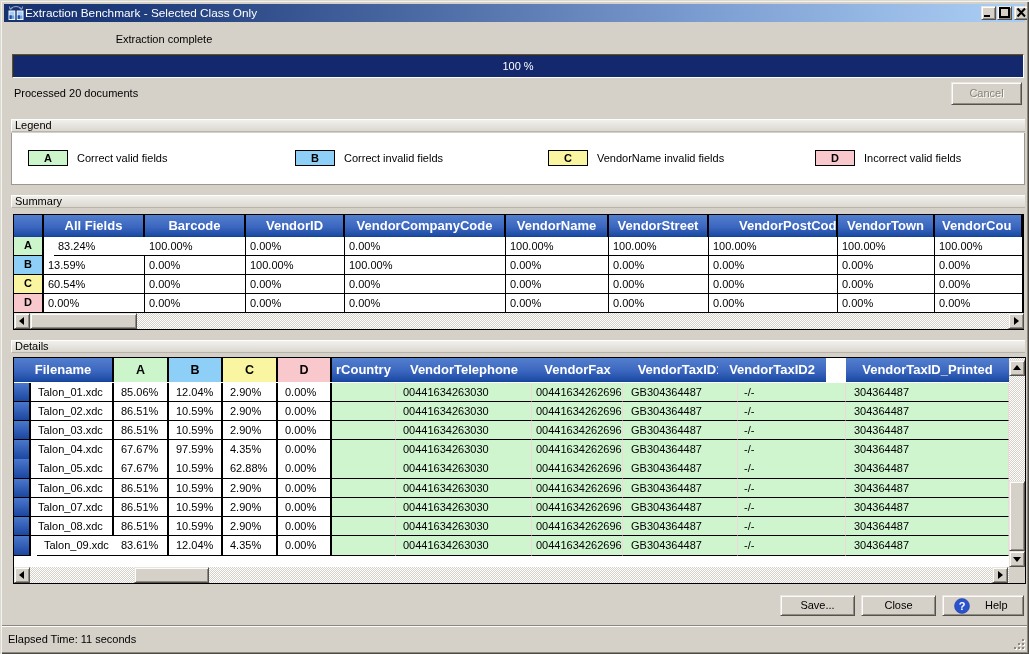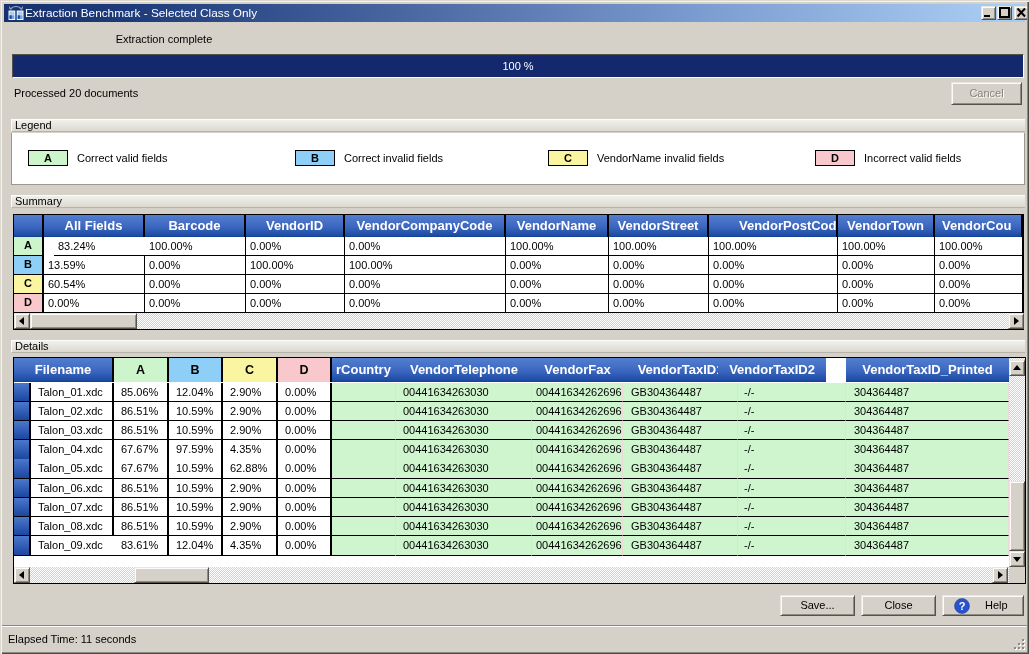--- a/index.html
+++ b/index.html
@@ -233,21 +233,21 @@
 <div class="cellw" style="left:169px;top:517.14px;width:54px;height:19.3px;border-right:2px solid #000;border-bottom:1px solid #000;">10.59%</div>
 <div class="cellw" style="left:223px;top:517.14px;width:55px;height:19.3px;border-right:2px solid #000;border-bottom:1px solid #000;">2.90%</div>
 <div class="cellw" style="left:278px;top:517.14px;width:54px;height:19.3px;border-right:2px solid #000;border-bottom:1px solid #000;">0.00%</div>
 <div style="left:332px;top:517.14px;width:64px;height:19.3px;border-right:1px solid #edd9d9;border-bottom:1px solid #000;background:#CFF5CF;font-size:11px;padding:3px 0 0 7px;white-space:nowrap;overflow:hidden;"></div>
 <div style="left:396px;top:517.14px;width:136px;height:19.3px;border-right:1px solid #edd9d9;border-bottom:1px solid #000;background:#CFF5CF;font-size:11px;padding:3px 0 0 7px;white-space:nowrap;overflow:hidden;">00441634263030</div>
 <div style="left:532px;top:517.14px;width:91px;height:19.3px;border-right:1px solid #edd9d9;border-bottom:1px solid #000;background:#CFF5CF;font-size:11px;padding:3px 0 0 4px;white-space:nowrap;overflow:hidden;">00441634262696</div>
 <div style="left:623px;top:517.14px;width:115px;height:19.3px;border-right:1px solid #edd9d9;border-bottom:1px solid #000;background:#CFF5CF;font-size:11px;padding:3px 0 0 8px;white-space:nowrap;overflow:hidden;">GB304364487</div>
 <div style="left:738px;top:517.14px;width:108px;height:19.3px;border-right:1px solid #edd9d9;border-bottom:1px solid #000;background:#CFF5CF;font-size:11px;padding:3px 0 0 6px;white-space:nowrap;overflow:hidden;">-/-</div>
 <div style="left:846px;top:517.14px;width:163px;height:19.3px;border-right:1px solid #edd9d9;border-bottom:1px solid #000;background:#CFF5CF;font-size:11px;padding:3px 0 0 8px;white-space:nowrap;overflow:hidden;">304364487</div>
 <div style="left:14px;top:536.36px;width:17px;height:19.3px;background:linear-gradient(180deg,#4a78cc,#1c46a0);border-right:2px solid #000;border-bottom:1px solid #000;"></div>
-<div class="cellw" style="left:31px;top:536.36px;width:98px;height:19.3px;border-right:2px solid #000;border-bottom:1px solid #000;">Talon_09.xdc</div>
+<div class="cellw" style="left:37px;top:536.36px;width:98px;height:19.3px;border-right:2px solid #000;border-bottom:1px solid #000;">Talon_09.xdc</div>
 <div class="cellw" style="left:114px;top:536.36px;width:55px;height:19.3px;border-right:2px solid #000;border-bottom:1px solid #000;">83.61%</div>
 <div class="cellw" style="left:169px;top:536.36px;width:54px;height:19.3px;border-right:2px solid #000;border-bottom:1px solid #000;">12.04%</div>
 <div class="cellw" style="left:223px;top:536.36px;width:55px;height:19.3px;border-right:2px solid #000;border-bottom:1px solid #000;">4.35%</div>
 <div class="cellw" style="left:278px;top:536.36px;width:54px;height:19.3px;border-right:2px solid #000;border-bottom:1px solid #000;">0.00%</div>
 <div style="left:332px;top:536.36px;width:64px;height:19.3px;border-right:1px solid #edd9d9;border-bottom:1px solid #000;background:#CFF5CF;font-size:11px;padding:3px 0 0 7px;white-space:nowrap;overflow:hidden;"></div>
 <div style="left:396px;top:536.36px;width:136px;height:19.3px;border-right:1px solid #edd9d9;border-bottom:1px solid #000;background:#CFF5CF;font-size:11px;padding:3px 0 0 7px;white-space:nowrap;overflow:hidden;">00441634263030</div>
 <div style="left:532px;top:536.36px;width:91px;height:19.3px;border-right:1px solid #edd9d9;border-bottom:1px solid #000;background:#CFF5CF;font-size:11px;padding:3px 0 0 4px;white-space:nowrap;overflow:hidden;">00441634262696</div>
 <div style="left:623px;top:536.36px;width:115px;height:19.3px;border-right:1px solid #edd9d9;border-bottom:1px solid #000;background:#CFF5CF;font-size:11px;padding:3px 0 0 8px;white-space:nowrap;overflow:hidden;">GB304364487</div>
 <div style="left:738px;top:536.36px;width:108px;height:19.3px;border-right:1px solid #edd9d9;border-bottom:1px solid #000;background:#CFF5CF;font-size:11px;padding:3px 0 0 6px;white-space:nowrap;overflow:hidden;">-/-</div>
 <div style="left:846px;top:536.36px;width:163px;height:19.3px;border-right:1px solid #edd9d9;border-bottom:1px solid #000;background:#CFF5CF;font-size:11px;padding:3px 0 0 8px;white-space:nowrap;overflow:hidden;">304364487</div>

